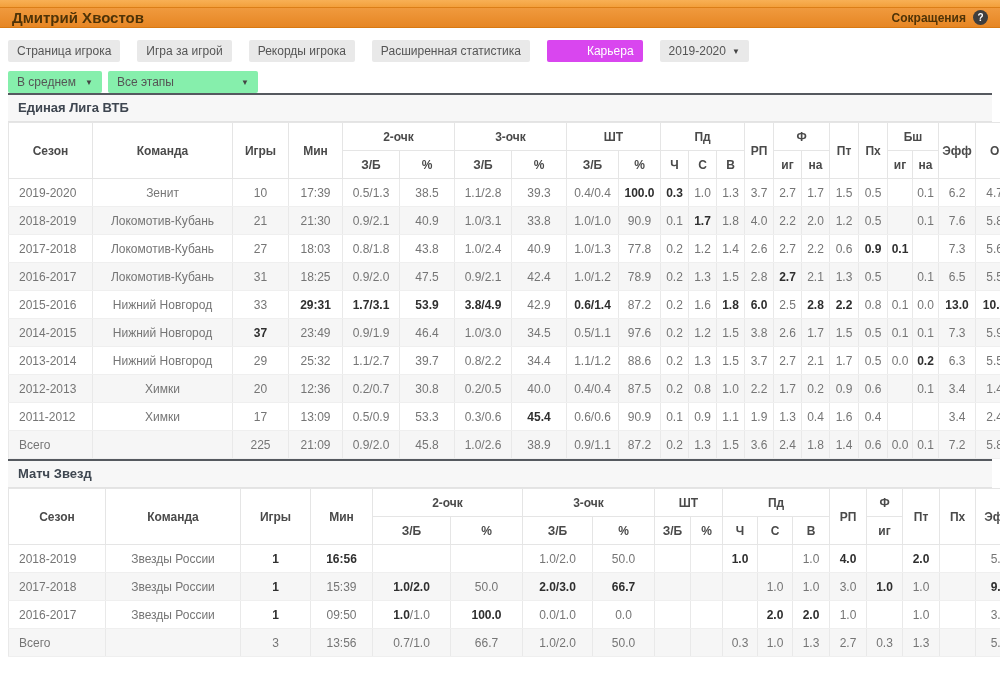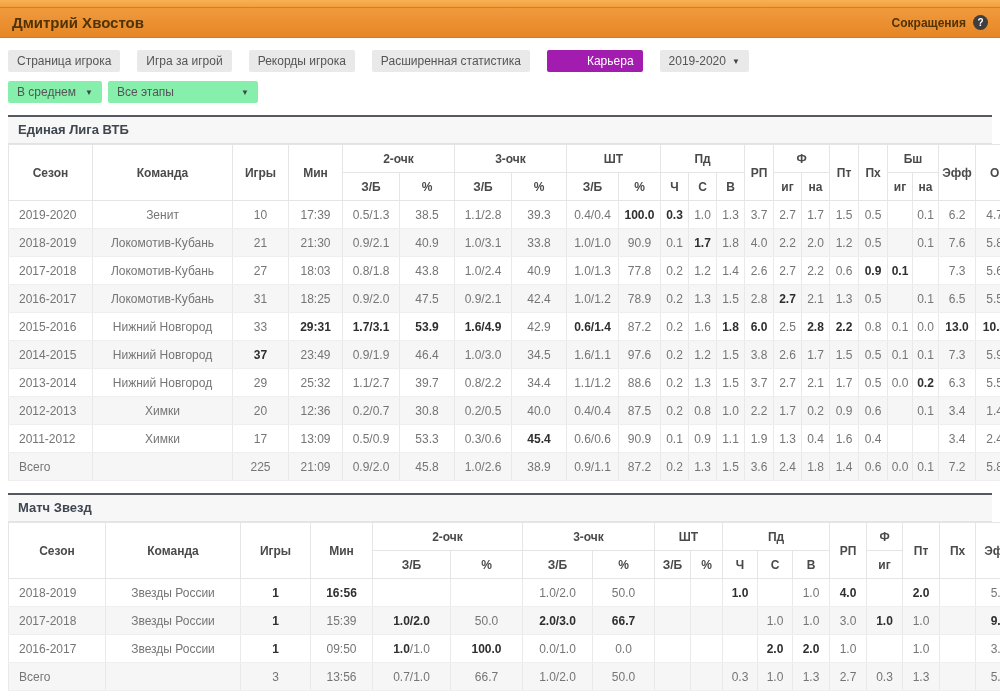--- a/index.html
+++ b/index.html
@@ -4,48 +4,48 @@
 <style>
   * { box-sizing: border-box; }
   html,body { margin:0; padding:0; }
   body {
     width:1000px; height:699px; background:#fff; overflow:hidden;
     font-family:"Liberation Sans", sans-serif;
   }
   
   .topstrip { height:7px; background:linear-gradient(#f8b055,#f3a03c); }
   .titlebar {
-    height:31px; background:linear-gradient(#f09a3e,#e68624);
+    height:21px; background:linear-gradient(#f09a3e,#e68624);
     border-top:1px solid #db7e18; border-bottom:1px solid #d87912;
     display:flex; align-items:center; justify-content:space-between; padding:0 12px;
   }
   .titlebar h1 { font-size:15px; margin:0; color:#4f3307; font-weight:bold; }
   .abbr { display:flex; align-items:flex-end; gap:7px; cursor:pointer; }
   .abbr-label { font-size:12px; font-weight:bold; color:#4f3307; }
   .help {
     width:15px; height:15px; border-radius:50%; background:#3e3e3e; color:#fff;
     font-size:10px; font-weight:bold; display:flex; align-items:center; justify-content:center;
   }
   
   .tabs { display:flex; gap:17px; margin:12px 8px 0 8px; }
   .tab {
     background:#e9e9e9; color:#555; font-size:12px; padding:4px 9px; border-radius:2px;
     cursor:pointer; display:flex; align-items:center; gap:6px; white-space:nowrap;
   }
-  .tab.active { background:#a21caf; color:#fff;padding-left:40px; }
+  .tab.active { background:#d946ef; color:#fff;padding-left:40px; }
   .arrow { font-size:8px; color:#444; }
   .filters { display:flex; gap:6px; margin:9px 8px 0 8px; }
   .filter {
     background:#86efac; color:#555; font-size:12px; padding:4px 9px; border-radius:2px;
     display:flex; align-items:center; cursor:pointer; white-space:nowrap;
   }
   .filter .arrow { margin-left:9px; }
   .filter.wide { width:150px; justify-content:space-between; }
   
-  .section { margin:12px 8px 0 8px; }
+  .section { margin:0 8px 0 8px; }
   .section-title {
     border-top:2px solid #55595f; background:#f7f7f7; border-bottom:1px solid #e3e3e3;
     padding:5px 10px 6px; font-size:13px; font-weight:bold; color:#3e4650;
   }
   table { width:100%; border-collapse:collapse; table-layout:fixed; }
   th {
     font-size:12px; color:#4a4a4a; font-weight:bold; border:1px solid #e5e5e5;
     height:28px; background:#fff; text-align:center; padding:0 2px; white-space:nowrap;
   }
   td {
@@ -262,21 +262,21 @@
               <td>6.5</td>
               <td>5.5</td>
             </tr>
             <tr>
               <td class="season">2015-2016</td>
               <td>Нижний Новгород</td>
               <td>33</td>
               <td class="b">29:31</td>
               <td class="b">1.7/3.1</td>
               <td class="b">53.9</td>
-              <td class="b">1.6/4.9</td>
+              <td class="b">3.8/4.9</td>
               <td>42.9</td>
               <td class="b">0.6/1.4</td>
               <td>87.2</td>
               <td>0.2</td>
               <td>1.6</td>
               <td class="b">1.8</td>
               <td class="b">6.0</td>
               <td>2.5</td>
               <td class="b">2.8</td>
               <td class="b">2.2</td>
@@ -288,21 +288,21 @@
             </tr>
             <tr>
               <td class="season">2014-2015</td>
               <td>Нижний Новгород</td>
               <td class="b">37</td>
               <td>23:49</td>
               <td>0.9/1.9</td>
               <td>46.4</td>
               <td>1.0/3.0</td>
               <td>34.5</td>
-              <td>1.6/1.1</td>
+              <td>0.5/1.1</td>
               <td>97.6</td>
               <td>0.2</td>
               <td>1.2</td>
               <td>1.5</td>
               <td>3.8</td>
               <td>2.6</td>
               <td>1.7</td>
               <td>1.5</td>
               <td>0.5</td>
               <td>0.1</td>

